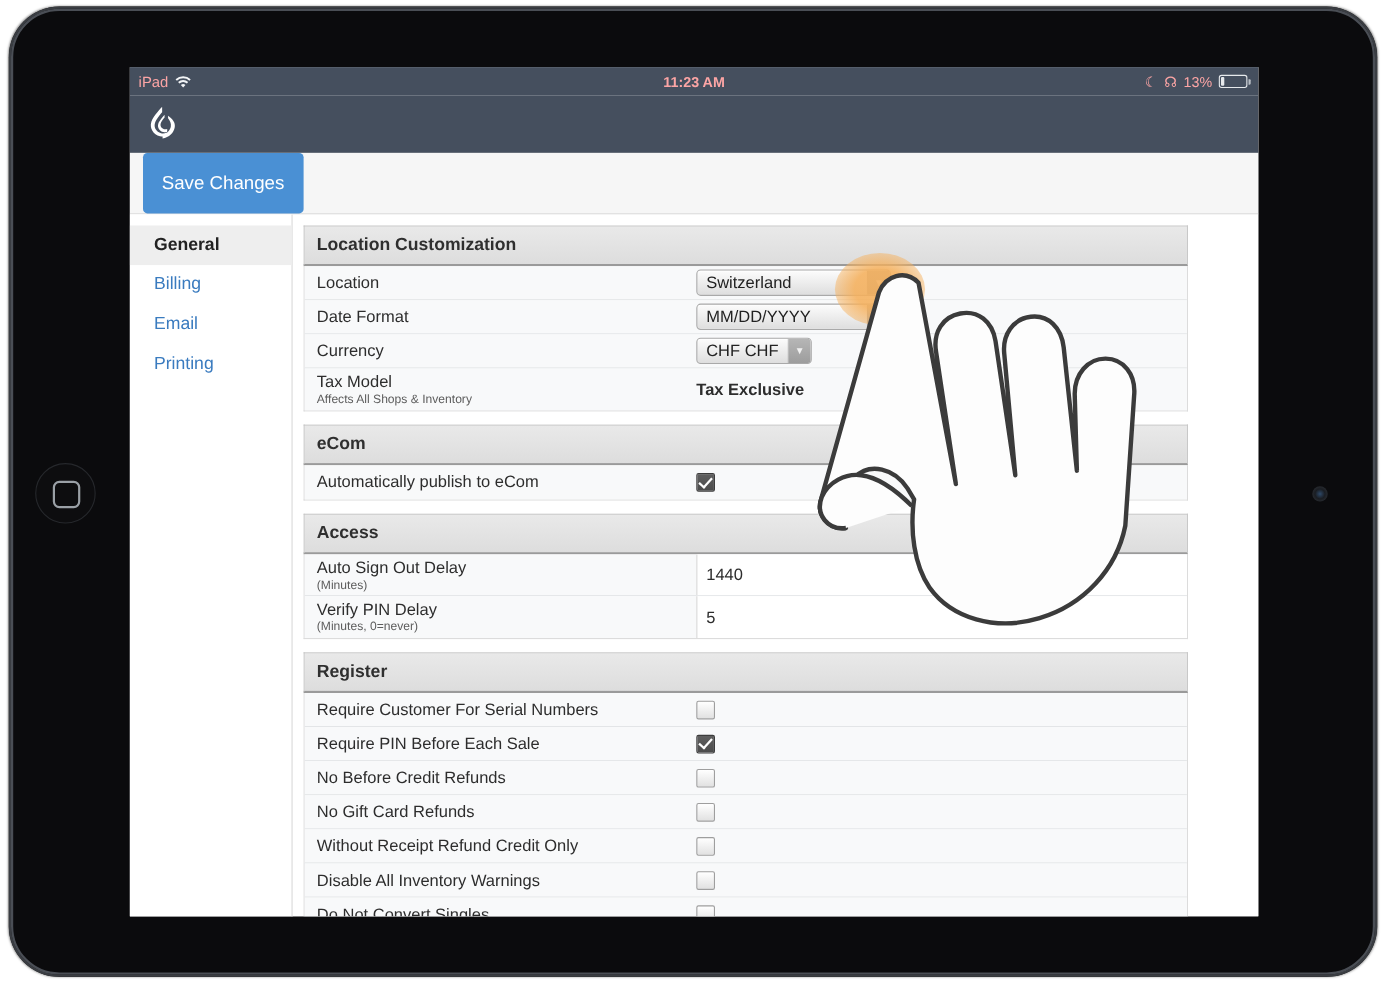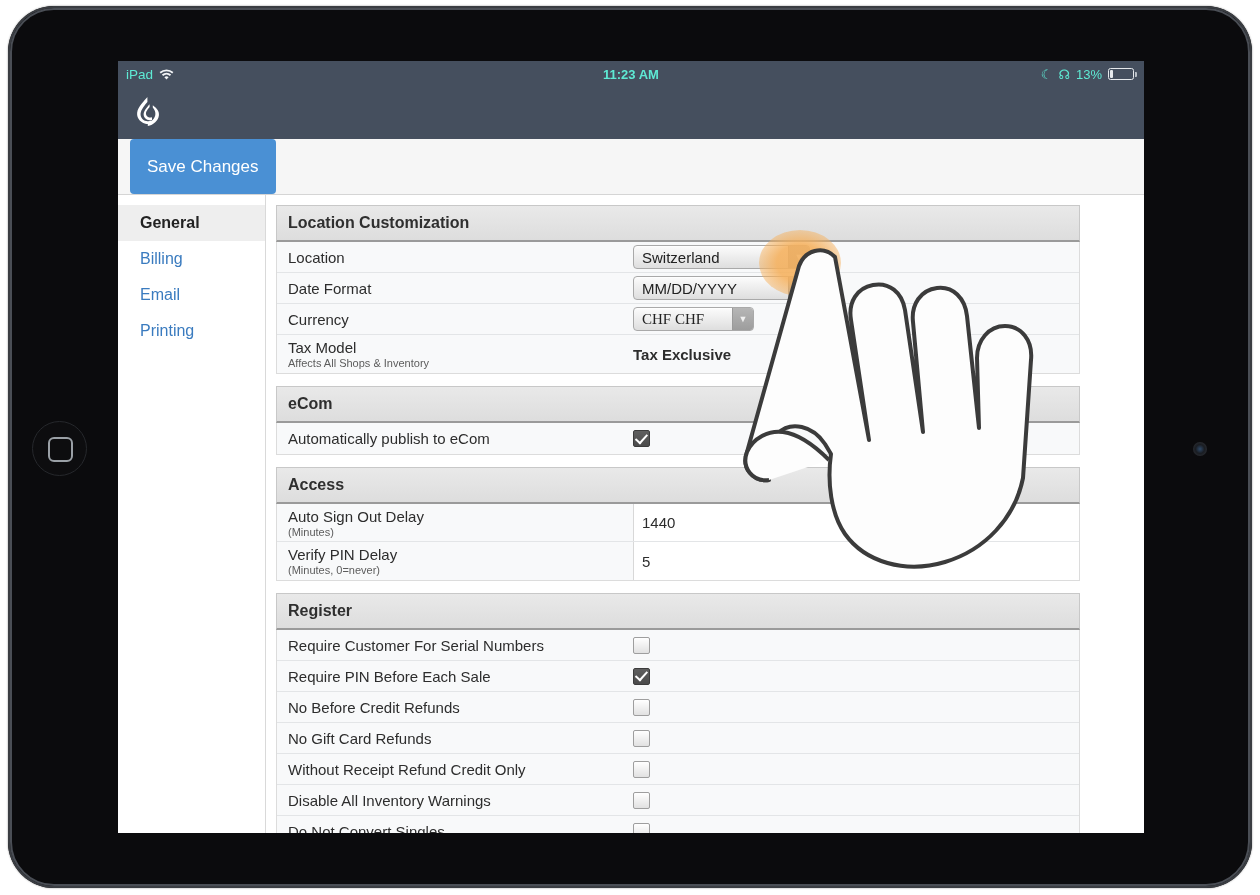--- a/index.html
+++ b/index.html
@@ -62,21 +62,21 @@
     width: 1026px; height: 772px;
     background: #ffffff;
     overflow: hidden;
   }
 
   
   .statusbar {
     position: relative;
     height: 26px;
     background: #454f5e;
-    color: #5eead4;
+    color: #fca5a5;
     font-size: 13.5px;
     display: flex;
     align-items: center;
   }
   .sb-left { position: absolute; left: 8px; display: flex; align-items: center; gap: 6px; }
   .sb-center { position: absolute; left: 0; right: 0; text-align: center; font-weight: bold; font-size: 13px; }
   .sb-right { position: absolute; right: 10px; display: flex; align-items: center; gap: 6px; font-size: 13px; }
   .wifi-icon { display: inline-block; width: 15px; height: 12px; position: relative; top: 1px; }
   .moon-icon { font-size: 13px; line-height: 1; }
   .bt-icon { font-size: 13px; line-height: 1; }
@@ -202,21 +202,21 @@
     border: 1px solid #a9a9a9;
     border-radius: 4px;
     background: linear-gradient(to bottom, #fcfcfc 0%, #dedede 100%);
     font-size: 15px;
     color: #222222;
     padding-left: 8px;
     cursor: pointer;
     box-shadow: 0 1px 0 rgba(255,255,255,.7) inset;
   }
   .select.wide { width: 177px; }
-  .select.narrow { width: 121px; font-family: Liberation Serif, serif; }
+  .select.narrow { width: 105px; }
   .select-arrow {
     width: 21px; height: 100%;
     background: linear-gradient(to bottom, #b6b6b6 0%, #9d9d9d 100%);
     border-left: 1px solid #9a9a9a;
     border-radius: 0 3px 3px 0;
     display: flex; align-items: center; justify-content: center;
     color: #f0f0f0;
     font-size: 9px;
   }
 

